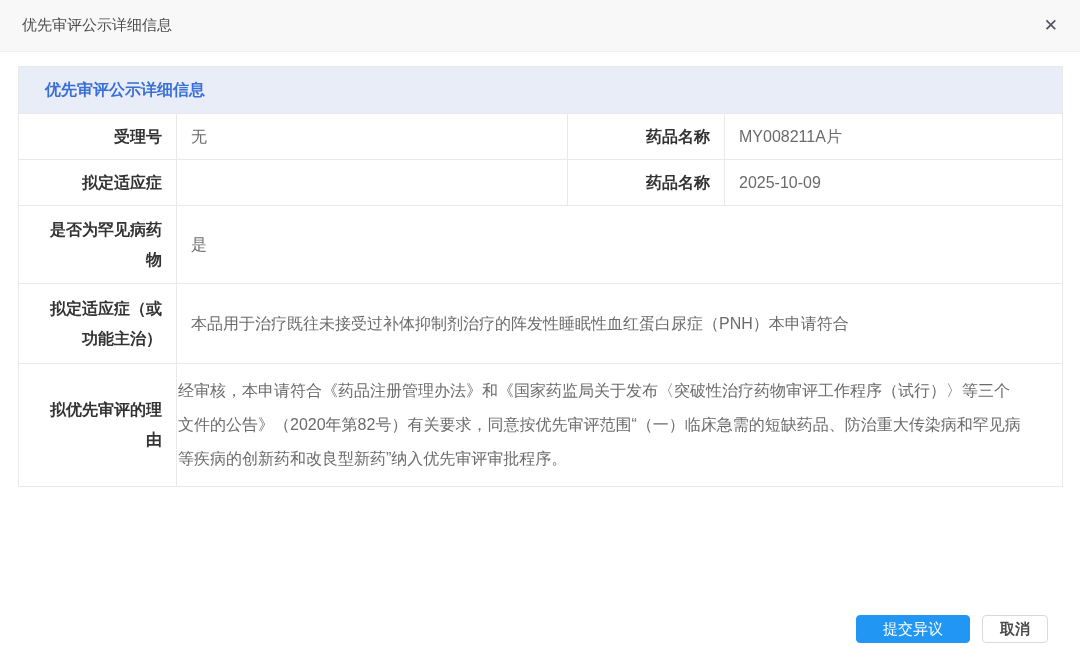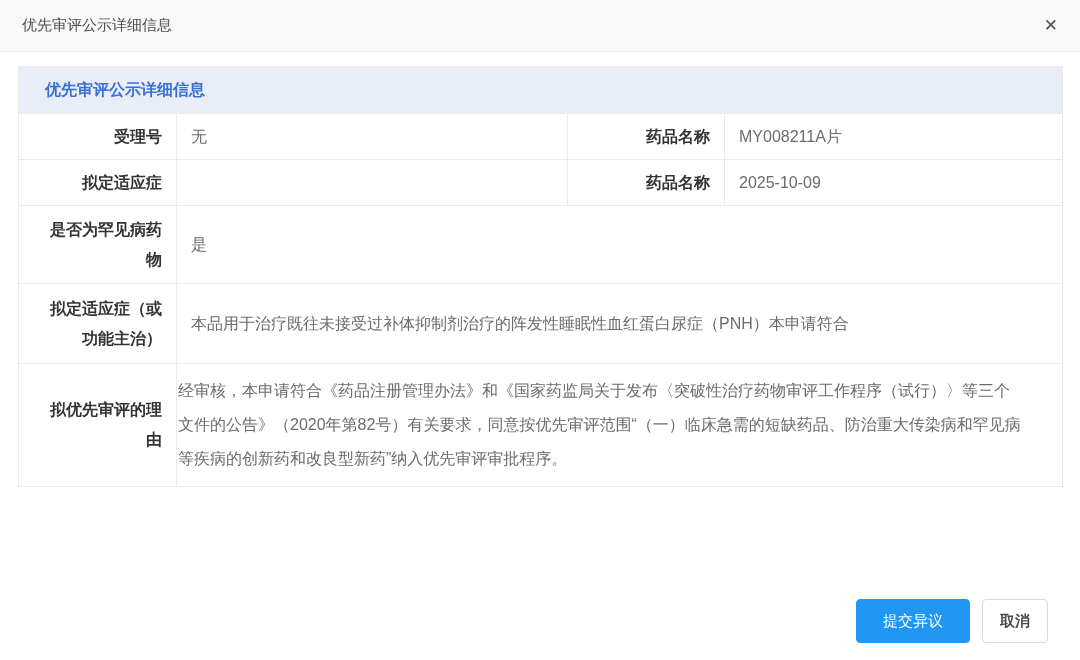--- a/index.html
+++ b/index.html
@@ -73,21 +73,21 @@
     padding: 10px 40px 10px 1px;
   }
   .modal-footer {
     position: absolute;
     right: 32px;
     bottom: 17px;
     display: flex;
     gap: 12px;
   }
   .btn {
-    height: 44px;
+    height: 28px;
     border-radius: 4px;
     font-size: 15px;
     cursor: pointer;
     font-family: inherit;
     display: inline-flex;
     align-items: center;
     justify-content: center;
   }
   .btn-primary {
     background: #2196f3;

